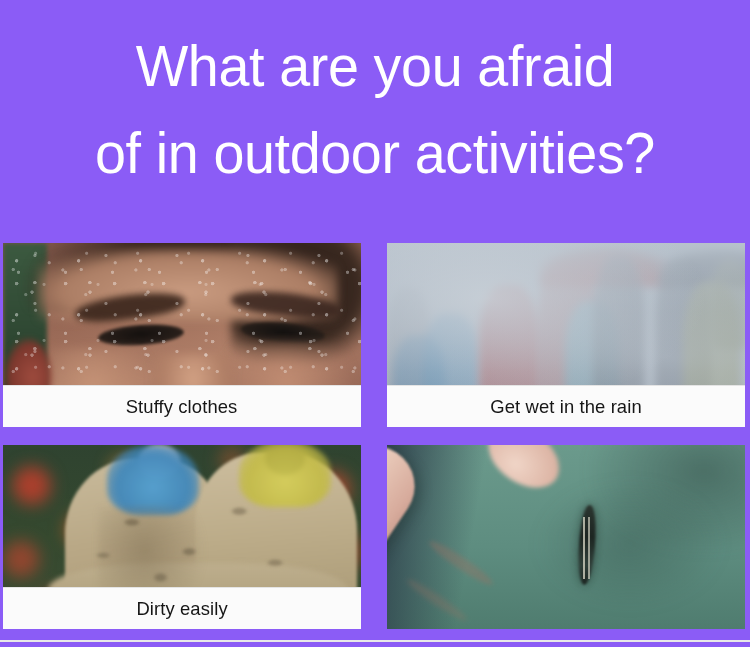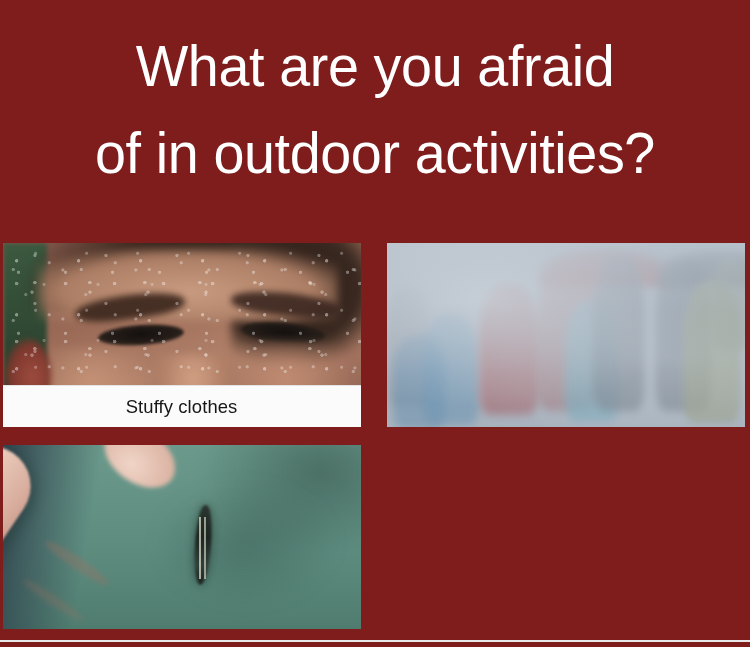--- a/index.html
+++ b/index.html
@@ -10,21 +10,21 @@
   body {
     width: 750px;
     height: 647px;
     overflow: hidden;
     font-family: "Liberation Sans", "DejaVu Sans", sans-serif;
     position: relative;
   }
   .poster {
     position: absolute;
     inset: 0;
-    background: #7f1d1d;
+    background: #8b5cf6;
   }
 
   
   .title-block {
     position: absolute;
     left: 0;
     top: 22px;
     width: 750px;
     text-align: center;
     color: #ffffff;
@@ -371,22 +371,42 @@
         <div class="fig f-red1"></div>
         <div class="fig f-red2"></div>
         <div class="fig f-cyan"></div>
         <div class="fig f-dark1"></div>
         <div class="fig f-dark2"></div>
         <div class="fig f-olive"></div>
         <div class="fig f-olive2"></div>
         <div class="fog"></div>
         <div class="fog2"></div>
       </div>
+      <div class="label-bar">
+        <span class="label-text">Get wet in the rain</span>
+      </div>
     </div>
 
+    <div class="card">
+      <div class="photo p3">
+        <div class="bokeh"></div>
+        <div class="body-l"></div>
+        <div class="body-r"></div>
+        <div class="face-l"></div>
+        <div class="face-r"></div>
+        <div class="hood-blue"></div>
+        <div class="hood-yellow"></div>
+        <div class="lap"></div>
+        <div class="mud-l"></div>
+        <div class="splat"></div>
+      </div>
+      <div class="label-bar">
+        <span class="label-text">Dirty easily</span>
+      </div>
+    </div>
 
     <div class="card">
       <div class="photo p4">
         <div class="fabric"></div>
         <div class="shade-tr"></div>
         <div class="shade-br"></div>
         <div class="tear"></div>
         <div class="tear-frays"></div>
         <div class="finger"></div>
         <div class="finger-tip"></div>

